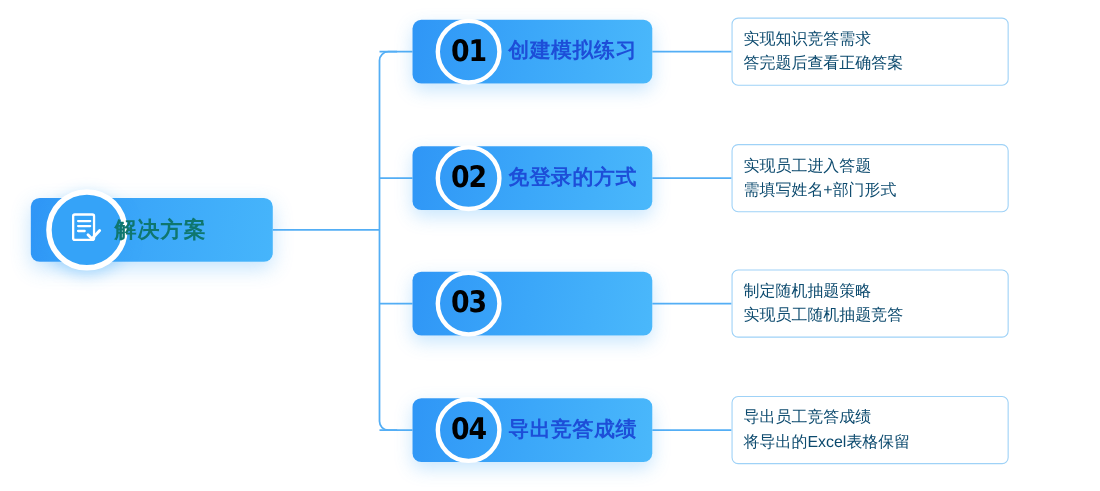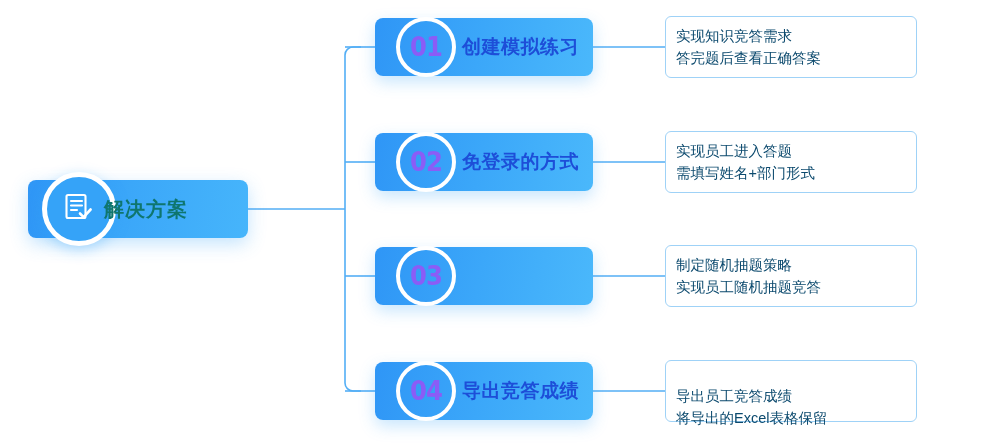--- a/index.html
+++ b/index.html
@@ -93,21 +93,21 @@
     box-sizing: border-box;
     background: transparent;
   }
   .step-num {
     position: absolute;
     left: 396px;
     width: 60px;
     height: 60px;
     line-height: 60px;
     text-align: center;
-    color: #8b5cf6;
+    color: #000000;
     font-size: 27px;
     font-weight: bold;
     font-family: "DejaVu Sans Condensed", "Liberation Sans Narrow", "Liberation Sans", sans-serif;
     letter-spacing: -1px;
   }
   .step-title {
     position: absolute;
     left: 462px;
     width: 135px;
     height: 28px;
@@ -202,18 +202,18 @@
   <div class="desc-text" style="top:254px;">
     <span class="line">制定随机抽题策略</span>
     <span class="line">实现员工随机抽题竞答</span>
   </div>
 
   <div class="step-card" style="top:362px;"></div>
   <div class="step-circle" style="top:361px;"></div>
   <div class="step-num" style="top:361px;">04</div>
   <div class="step-title" style="top:377px;">导出竞答成绩</div>
   <div class="desc-box" style="top:360px;"></div>
-  <div class="desc-text" style="top:369px;margin-top:16px;">
+  <div class="desc-text" style="top:369px;">
     <span class="line">导出员工竞答成绩</span>
     <span class="line">将导出的Excel表格保留</span>
   </div>
 
 </div>
 
 </body></html>

